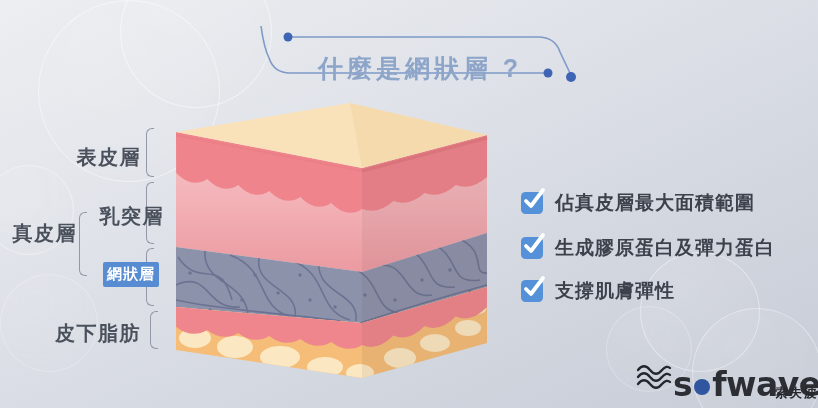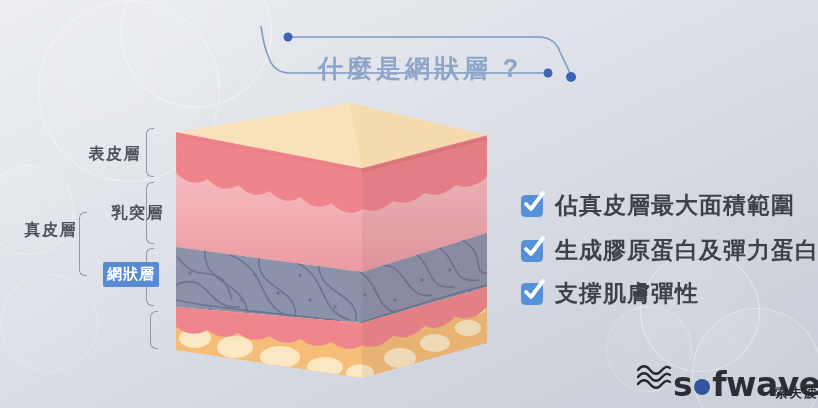--- a/index.html
+++ b/index.html
@@ -23,21 +23,21 @@
   .b7{left:606px;top:306px;width:84px;height:84px;opacity:.55;}
 
   
   .title-deco { position:absolute; left:250px; top:20px; }
   .page-title {
     position:absolute; left:295px; top:52px; width:250px; text-align:center;
     font-size:25px; letter-spacing:4px; color:#8da5c9; white-space:nowrap;
   }
 
   
-  .skin-label { position:absolute; font-size:16px; color:#4b515c; letter-spacing:1.5px; white-space:nowrap; }
+  .skin-label { position:absolute; font-size:20px; color:#4b515c; letter-spacing:1.5px; white-space:nowrap; }
   .lbl-epidermis { right:677px; top:144px; }
   .lbl-papillary { right:654px; top:203px; }
   .lbl-dermis    { right:741px; top:220px; }
   .lbl-fat       { right:677px; top:320px; }
   .reticular-box {
     position:absolute; left:103px; top:262px; width:56px; height:25px;
     background:#578cd2; border-radius:2px; color:#ffffff;
     display:flex; align-items:center; justify-content:center;
     font-size:15px; letter-spacing:1px;
   }
@@ -51,21 +51,21 @@
 
   
   .cube { position:absolute; left:160px; top:95px; }
 
   
   .bullet-row { position:absolute; left:521px; display:flex; align-items:center; }
   .r1{top:190px;} .r2{top:235px;} .r3{top:278px;}
   .checkbox { position:relative; width:22px; height:22px; flex:none;
     background:#5591d8; border-radius:4.5px; }
   .checkbox svg { position:absolute; left:0; top:-5px; overflow:visible; }
-  .bullet-text { margin-left:12px; font-size:23px; color:#3c414c; letter-spacing:1px; white-space:nowrap; }
+  .bullet-text { margin-left:12px; font-size:19px; color:#3c414c; letter-spacing:1px; white-space:nowrap; }
 
   
   .logo-wave { position:absolute; left:636px; top:365px; }
   .logo-text { position:absolute; left:673px; top:365px; font-size:33px; color:#2c2e33;
     font-family:"DejaVu Sans", sans-serif; letter-spacing:-0.5px; white-space:nowrap; }
   .o-dot { display:inline-block; width:16px; height:16px; background:#2f569e;
     border-radius:50%; margin:0 2px 1px 2px; }
   .tm { font-size:9px; vertical-align:14px; letter-spacing:0; }
   .logo-cn { position:absolute; left:775px; top:385px; font-size:12.5px; color:#25272b;
     letter-spacing:2px; white-space:nowrap; }
@@ -188,20 +188,21 @@
   <div class="bracket br-ret"></div>
   <div class="bracket br-fat"></div>
   <div class="bracket br-dermis"></div>
 
   <div class="skin-label lbl-epidermis">表皮層</div>
   <div class="skin-label lbl-papillary">乳突層</div>
   <div class="skin-label lbl-dermis">真皮層</div>
   <div class="reticular-box">
     <span>網狀層</span>
   </div>
+  <div class="skin-label lbl-fat">皮下脂肪</div>
 
   <div class="bullet-row r1">
     <div class="checkbox">
       <svg width="24" height="24" viewBox="0 0 24 24">
         <polyline points="5,14 10,19 22,3" fill="none" stroke="#ffffff" stroke-width="3.8" stroke-linecap="round" stroke-linejoin="round"></polyline>
       </svg>
     </div>
     <div class="bullet-text">佔真皮層最大面積範圍</div>
   </div>
   <div class="bullet-row r2">

